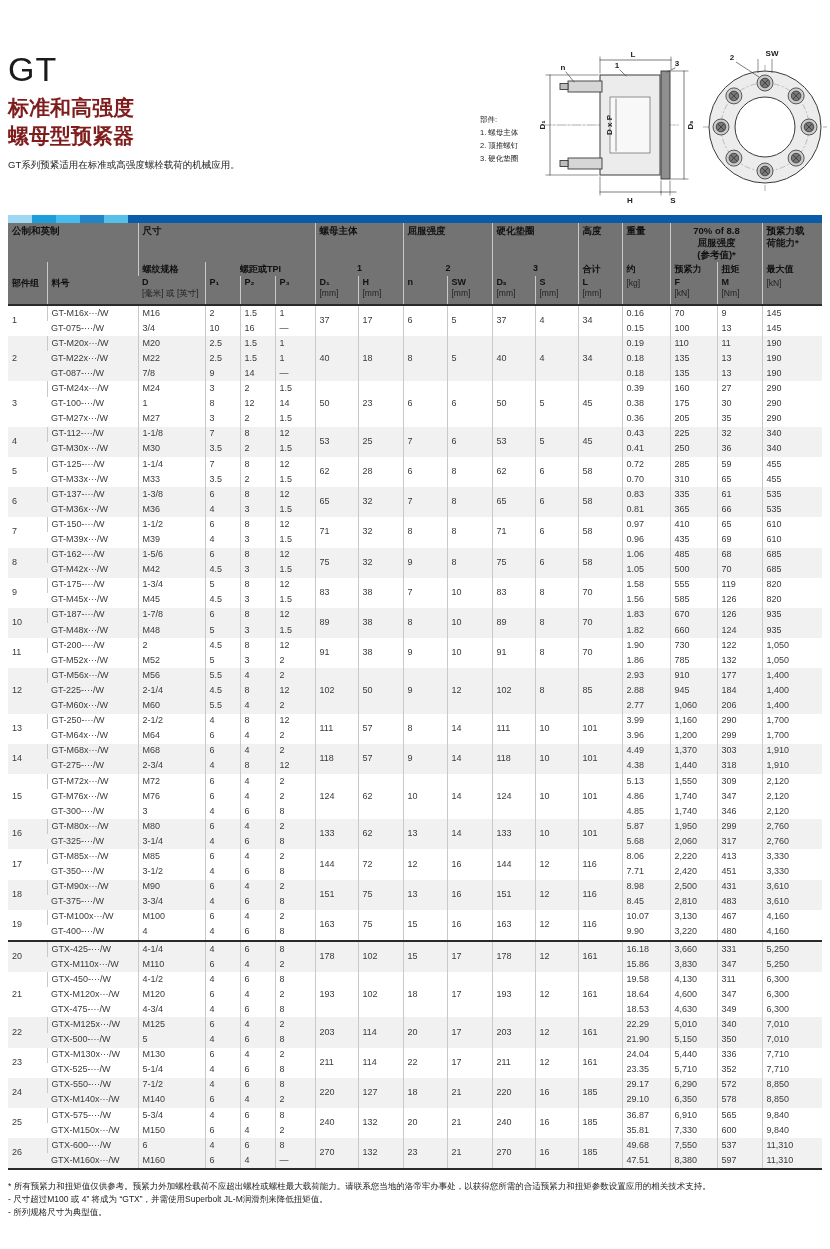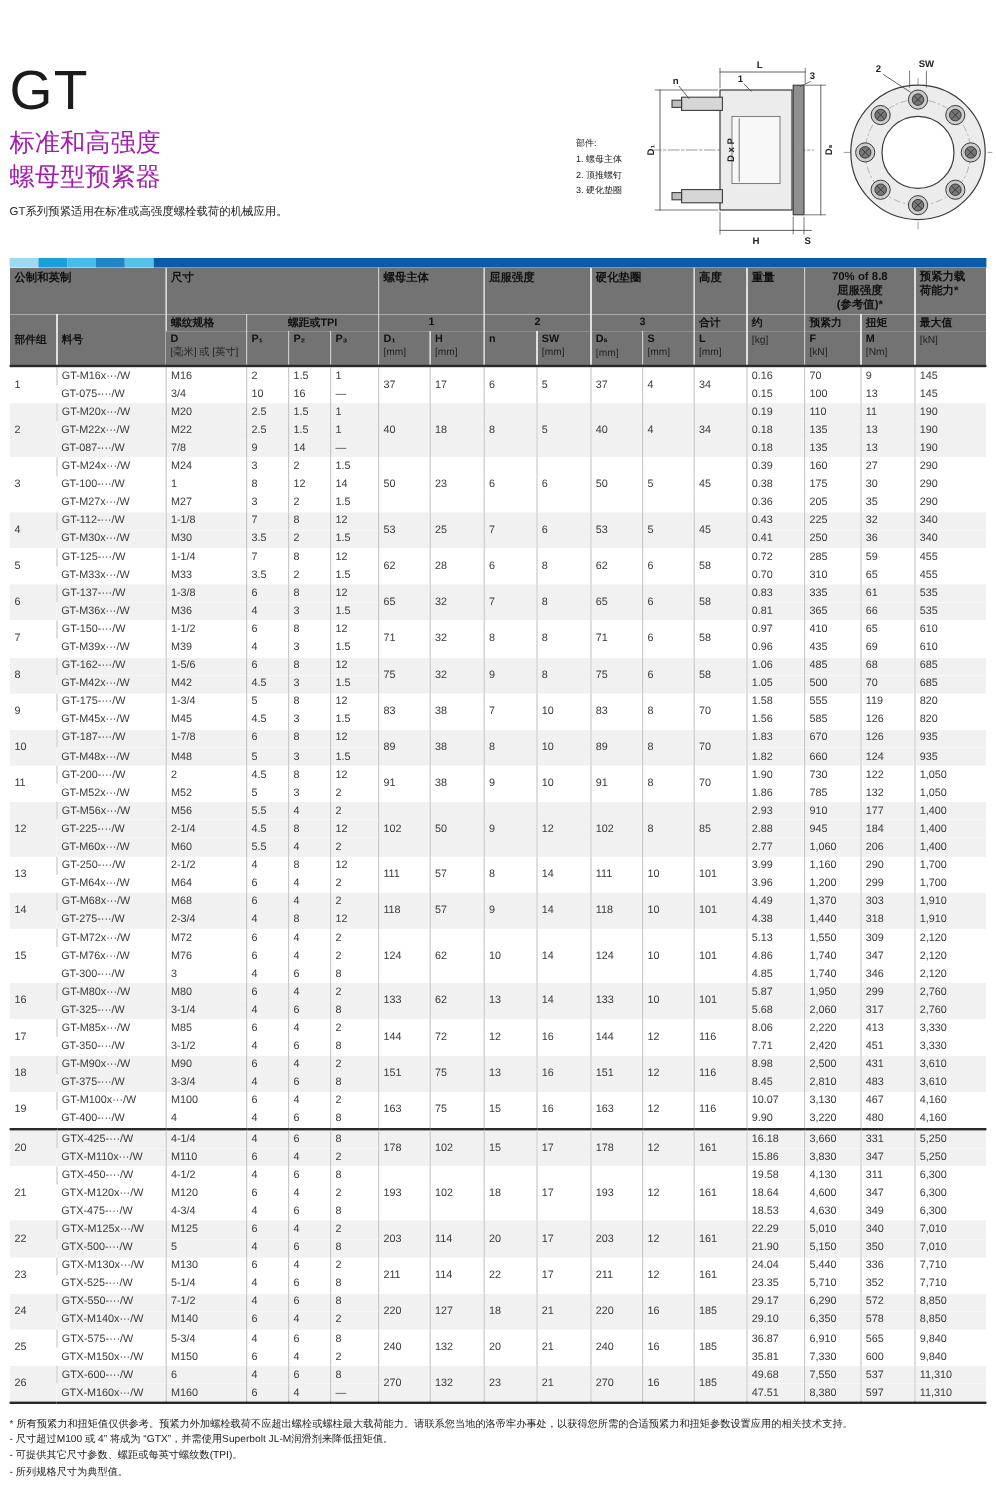--- a/index.html
+++ b/index.html
@@ -2,22 +2,22 @@
 <html><head>
 <meta charset="utf-8">
 <style>
   html,body { margin:0; padding:0; }
   body {
     width:830px; height:1249px; background:#ffffff; position:relative;
     font-family:"Liberation Sans","DejaVu Sans",sans-serif; color:#1a1a1a;
     overflow:hidden;
   }
   .header-block { position:absolute; left:8px; top:52px; width:460px; }
-  .title { font-size:46px; font-weight:300; line-height:1; letter-spacing:1px; margin:0; color:#1b1b1b; }
-  .subtitle { font-size:21px; font-weight:400; line-height:1.32; margin-top:8px; color:#a21caf; }
+  .title { font-size:34px; font-weight:300; line-height:1; letter-spacing:1px; margin:0; color:#1b1b1b; }
+  .subtitle { font-size:21px; font-weight:700; line-height:1.32; margin-top:8px; color:#7f1d1d; }
   .desc { font-size:9.5px; line-height:1.55; margin-top:9px; color:#222; }
 
   .diagram { position:absolute; left:470px; top:45px; width:360px; height:165px; }
   .diagram-legend { position:absolute; left:10px; top:68px; font-size:7.5px; line-height:1.75; color:#222; }
   .diagram svg text { font-family:"Liberation Sans","DejaVu Sans",sans-serif; }
 
   .bluebar { position:absolute; left:8px; top:215px; width:814px; height:8px; display:flex; }
   .bluebar span { display:block; height:100%; }
   .bluebar .fill { flex:1; }
 
@@ -1088,15 +1088,14 @@
           <td class="alt">597</td>
           <td class="alt">11,310</td>
         </tr>
       </tbody>
   </table>
 </div>
 
 <div class="footnotes">
     <div>* 所有预紧力和扭矩值仅供参考。预紧力外加螺栓载荷不应超出螺栓或螺柱最大载荷能力。请联系您当地的洛帝牢办事处，以获得您所需的合适预紧力和扭矩参数设置应用的相关技术支持。</div>
     <div>- 尺寸超过M100 或 4” 将成为 “GTX”，并需使用Superbolt JL-M润滑剂来降低扭矩值。</div>
-    <div>- 可提供其它尺寸参数、螺距或每英寸螺纹数(TPI)。</div>
     <div>- 所列规格尺寸为典型值。</div>
   </div>
 
 </body></html>

